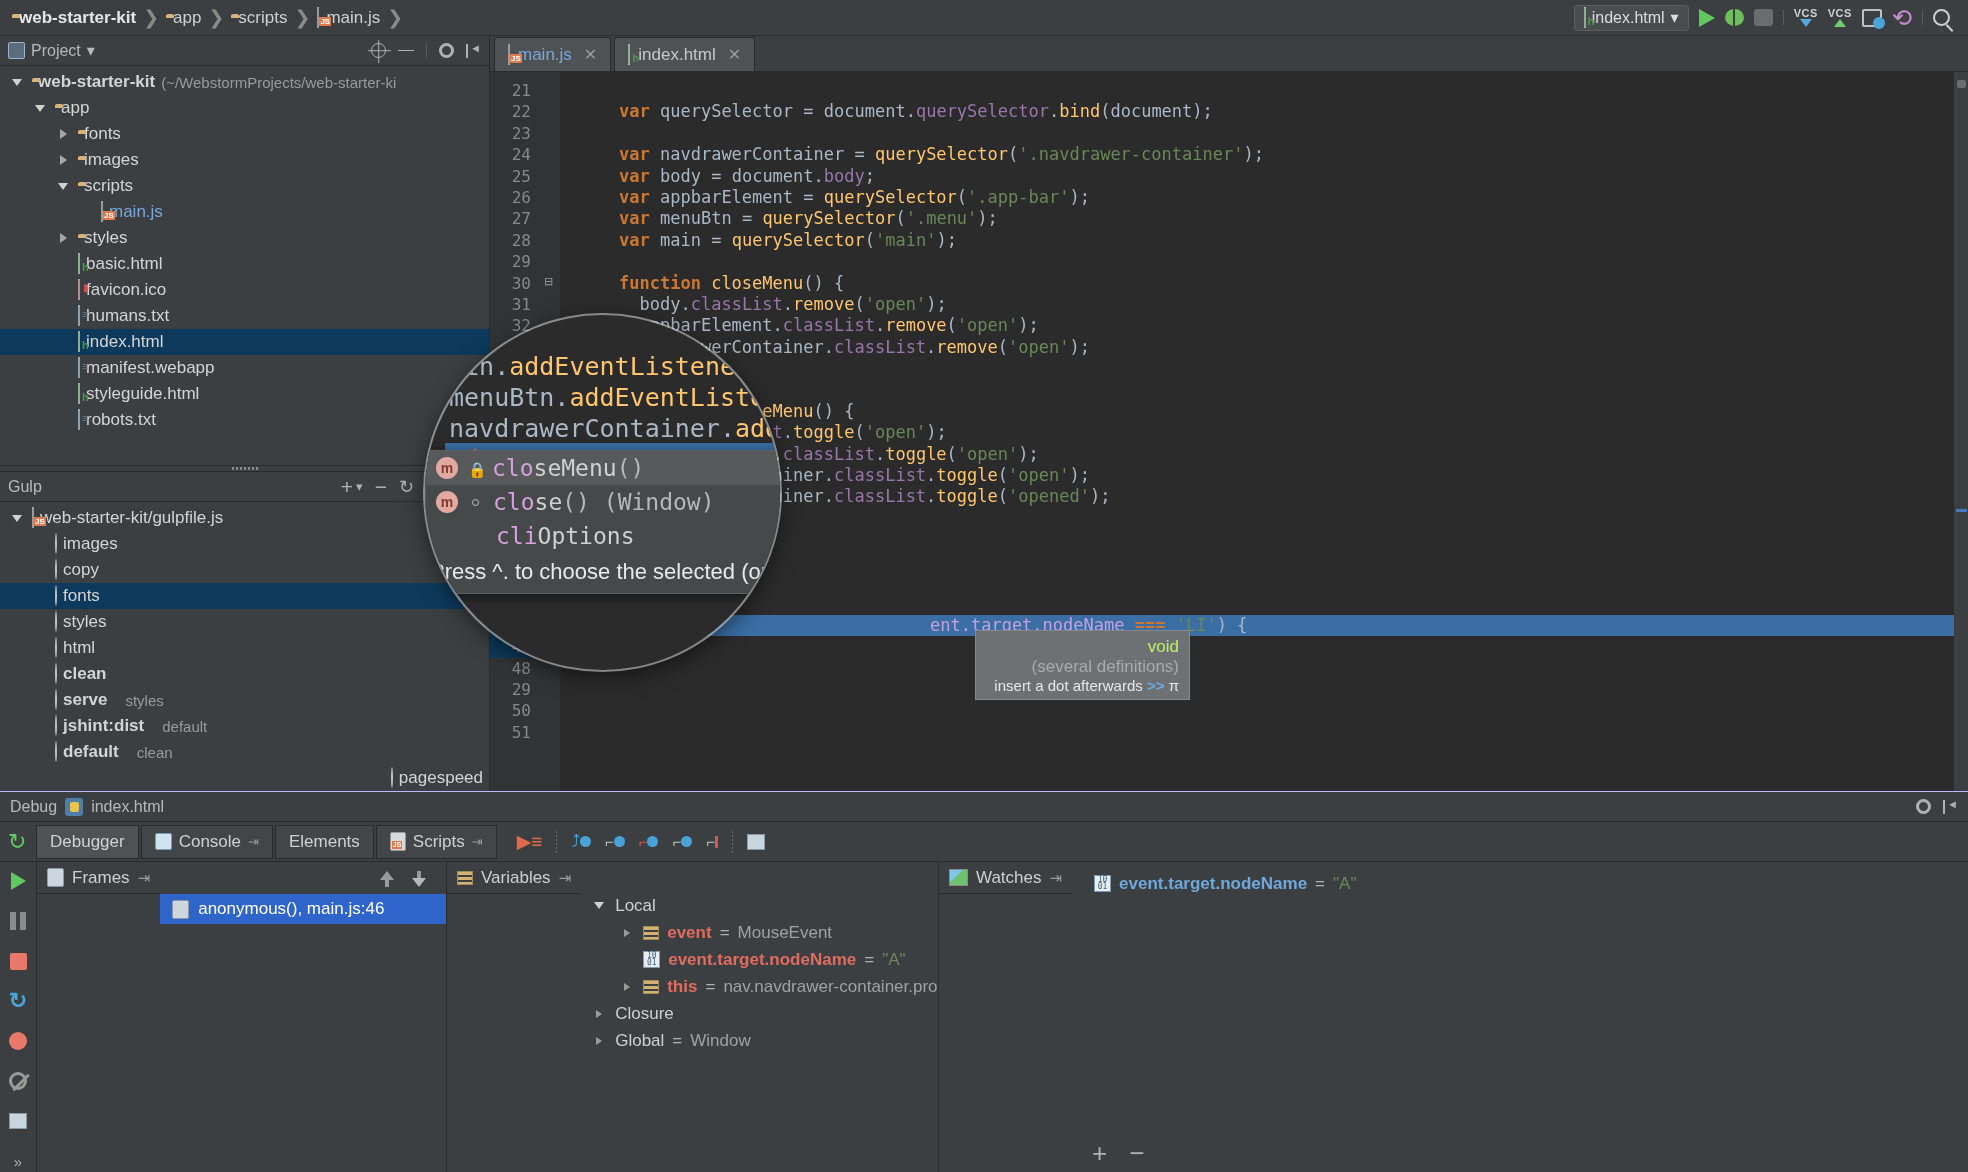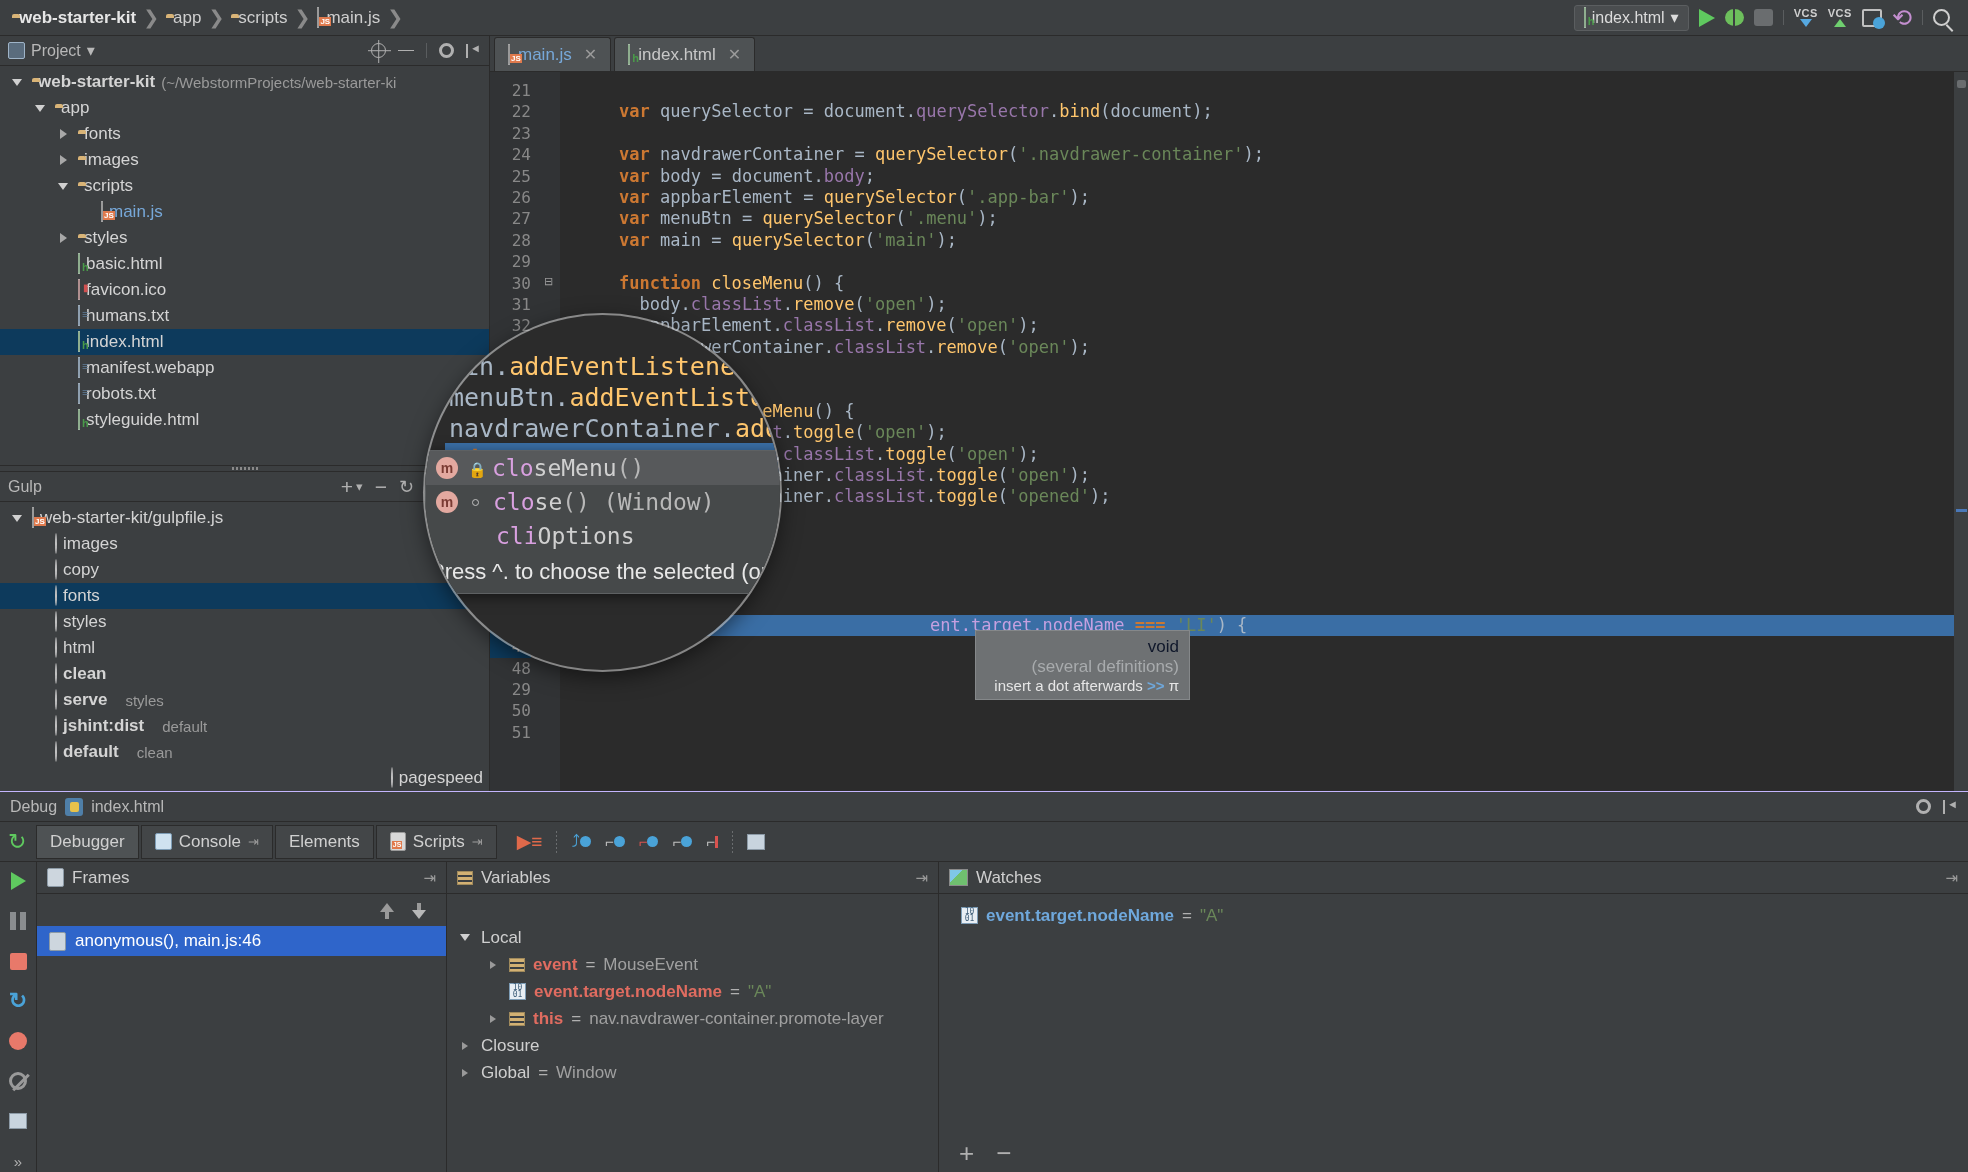--- a/index.html
+++ b/index.html
@@ -166,21 +166,21 @@
   .acname .s { color:#b8b8b8; }
   .achint { font-family:"Liberation Sans",sans-serif; font-size:22px; color:#e8e8e8; padding:6px 10px 8px 4px; white-space:nowrap; }
 
   
   .actip {
     position:absolute; left:975px; top:630px; width:215px; height:70px;
     background:#6e7173; border:1px solid #85888a; z-index:35;
     font-family:"Liberation Sans",sans-serif; color:#e0e0e0;
     padding:6px 10px; text-align:right;
   }
-  .actip .l1 { font-size:17px; color:#0f172a; }
+  .actip .l1 { font-size:17px; color:#bef264; }
   .actip .l2 { font-size:17px; color:#a8abad; }
   .actip .l3 { font-size:15px; color:#e6e6e6; white-space:nowrap; }
   .actip .l3 .arrows { color:#6fa8dc; font-weight:bold; }
 
   
   .debugwin { flex: 0 0 349px; display:flex; flex-direction:column; background:#3c3f41; border-top:1px solid #c4b5fd; }
   .dbg-header { height:30px; flex:0 0 30px; display:flex; align-items:center; gap:8px; padding:0 10px; border-bottom:1px solid #2b2b2b; }
   .chrome-ico { width:18px;height:18px;border-radius:3px;background:#4f7fa8;position:relative; }
   .chrome-ico::after{content:"";position:absolute;left:5px;top:4px;width:9px;height:10px;background:#e8c24a;border-radius:2px;}
   .dbg-tabs { height:40px; flex:0 0 40px; display:flex; align-items:center; gap:0; padding-left:36px; border-bottom:1px solid #2b2b2b; position:relative; }
@@ -192,21 +192,21 @@
   .dtab-ico-scripts { width:16px;height:19px;background:#d8d8d8;border:1px solid #9a9a9a;border-radius:2px;position:relative; }
   .dtab-ico-scripts::after { content:"JS"; position:absolute; left:1px; bottom:1px; font-size:7px; font-weight:bold; color:#fff; background:#e07a4d; padding:0 1px; line-height:8px; }
 
   .dbg-toolicons { display:flex; align-items:center; gap:14px; margin-left:18px; }
   .sep-dot { width:1px; height:22px; background:repeating-linear-gradient(180deg,#6a6d6f 0 2px, transparent 2px 4px); }
 
   .dbg-body { flex:1 1 auto; display:flex; min-height:0; }
   .dbg-rail { width:36px; flex:0 0 36px; background:#3c3f41; display:flex; flex-direction:column; align-items:center; padding-top:8px; gap:18px; }
   .rail-ico { width:22px; height:22px; display:flex; align-items:center; justify-content:center; }
 
-  .panel { display:flex; flex-direction:column; background:#3c3f41; border-left:1px solid #2b2b2b; min-width:0; }
+  .panel { display:flex; flex-direction:row; background:#3c3f41; border-left:1px solid #2b2b2b; min-width:0; }
   .panel-head { height:32px; flex:0 0 32px; display:flex; align-items:center; gap:8px; padding:0 10px; border-bottom:1px solid #2b2b2b; }
   .panel-head .t { font-size:17px; color:#cfcfcf; }
   .panel-head .far { margin-left:auto; font-size:15px; color:#9a9a9a; }
   .panel-body { flex:1 1 auto; background:#3c3f41; overflow:hidden; position:relative; padding-top:2px; }
 
   .frames-panel { width:410px; flex:0 0 410px; }
   .vars-panel { flex:1 1 auto; }
   .watch-panel { width:1030px; flex:0 0 1030px; }
 
   .frames-toolbar { height:30px; display:flex; align-items:center; justify-content:flex-end; gap:18px; padding-right:20px; }
@@ -390,27 +390,27 @@
             <span class="ico"><span class="htmlfile"></span></span>
             <span class="lbl">index.html</span>
           </div>
           <div class="trow" style="padding-left: 54px;">
             <span class="twist"></span>
             <span class="ico"><span class="txtfile"></span></span>
             <span class="lbl">manifest.webapp</span>
           </div>
           <div class="trow" style="padding-left: 54px;">
             <span class="twist"></span>
+            <span class="ico"><span class="htmlfile"></span></span>
+            <span class="lbl">styleguide.html</span>
+          </div>
+          <div class="trow" style="padding-left: 54px;">
+            <span class="twist"></span>
             <span class="ico"><span class="txtfile"></span></span>
             <span class="lbl">robots.txt</span>
-          </div>
-          <div class="trow" style="padding-left: 54px;">
-            <span class="twist"></span>
-            <span class="ico"><span class="htmlfile"></span></span>
-            <span class="lbl">styleguide.html</span>
           </div>
         </div>
 
       <div class="splitter">
           <span class="grip"></span>
         </div>
 
       <div class="tw-header">
         <span class="tw-title">Gulp</span>
         <div class="tw-actions">

